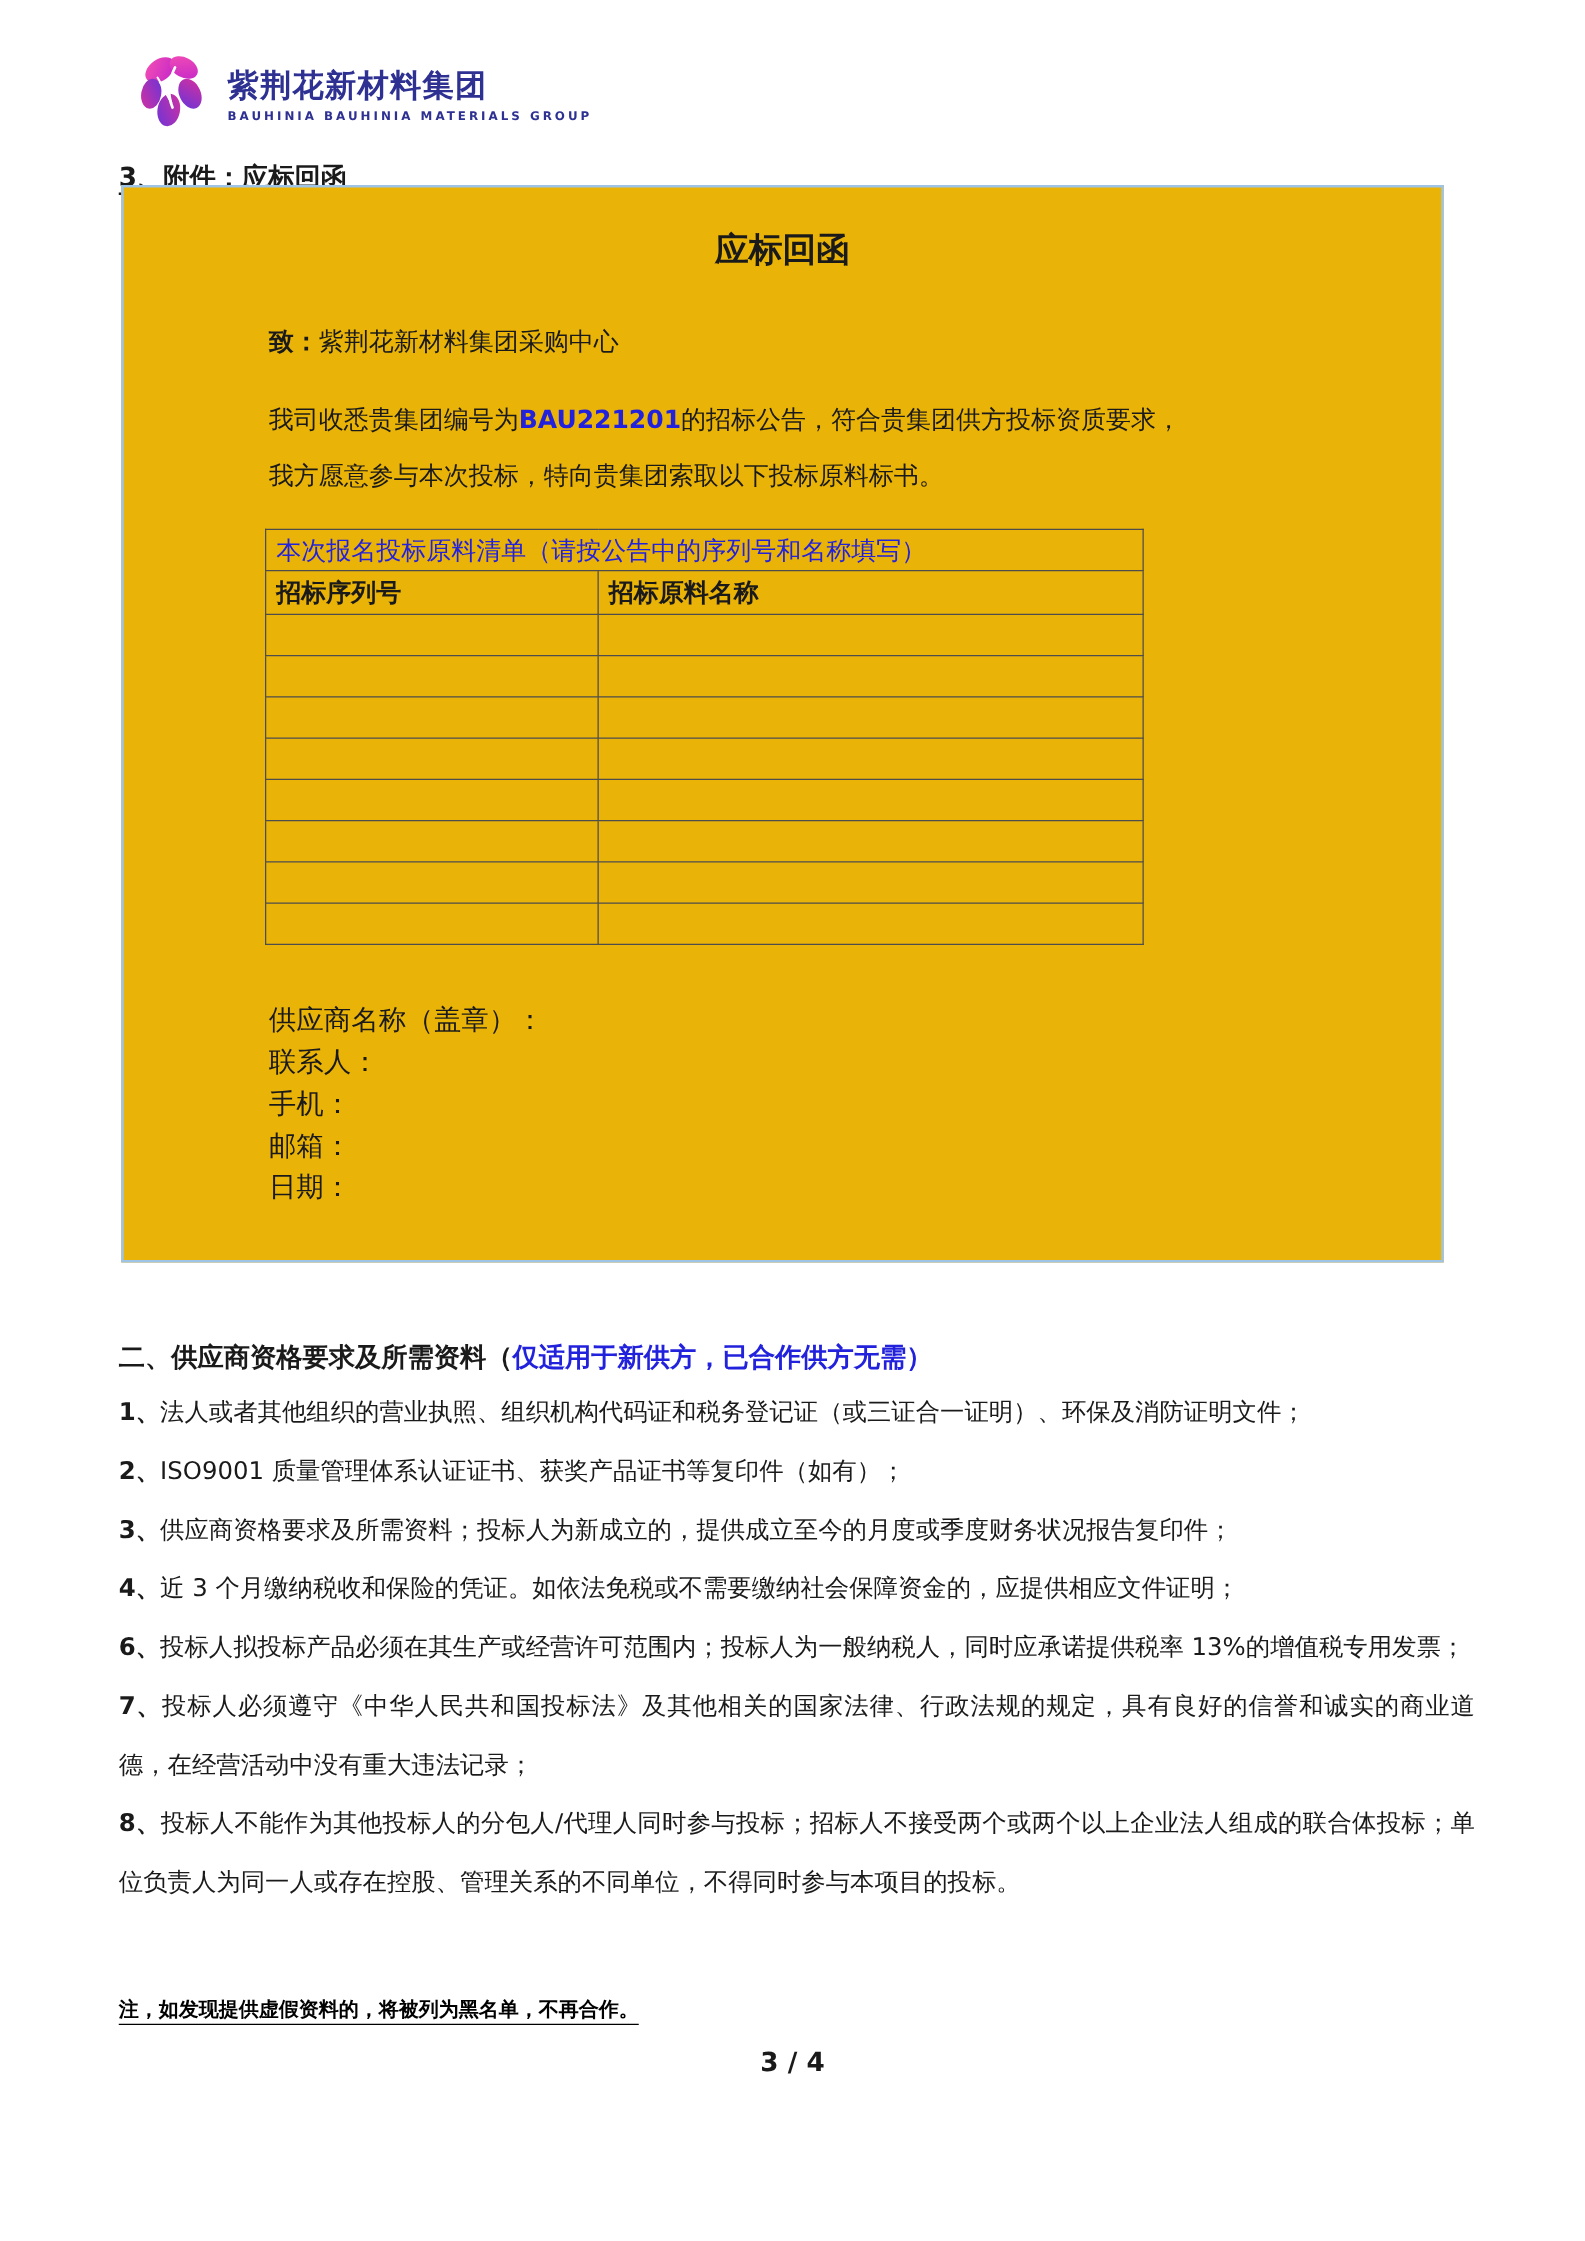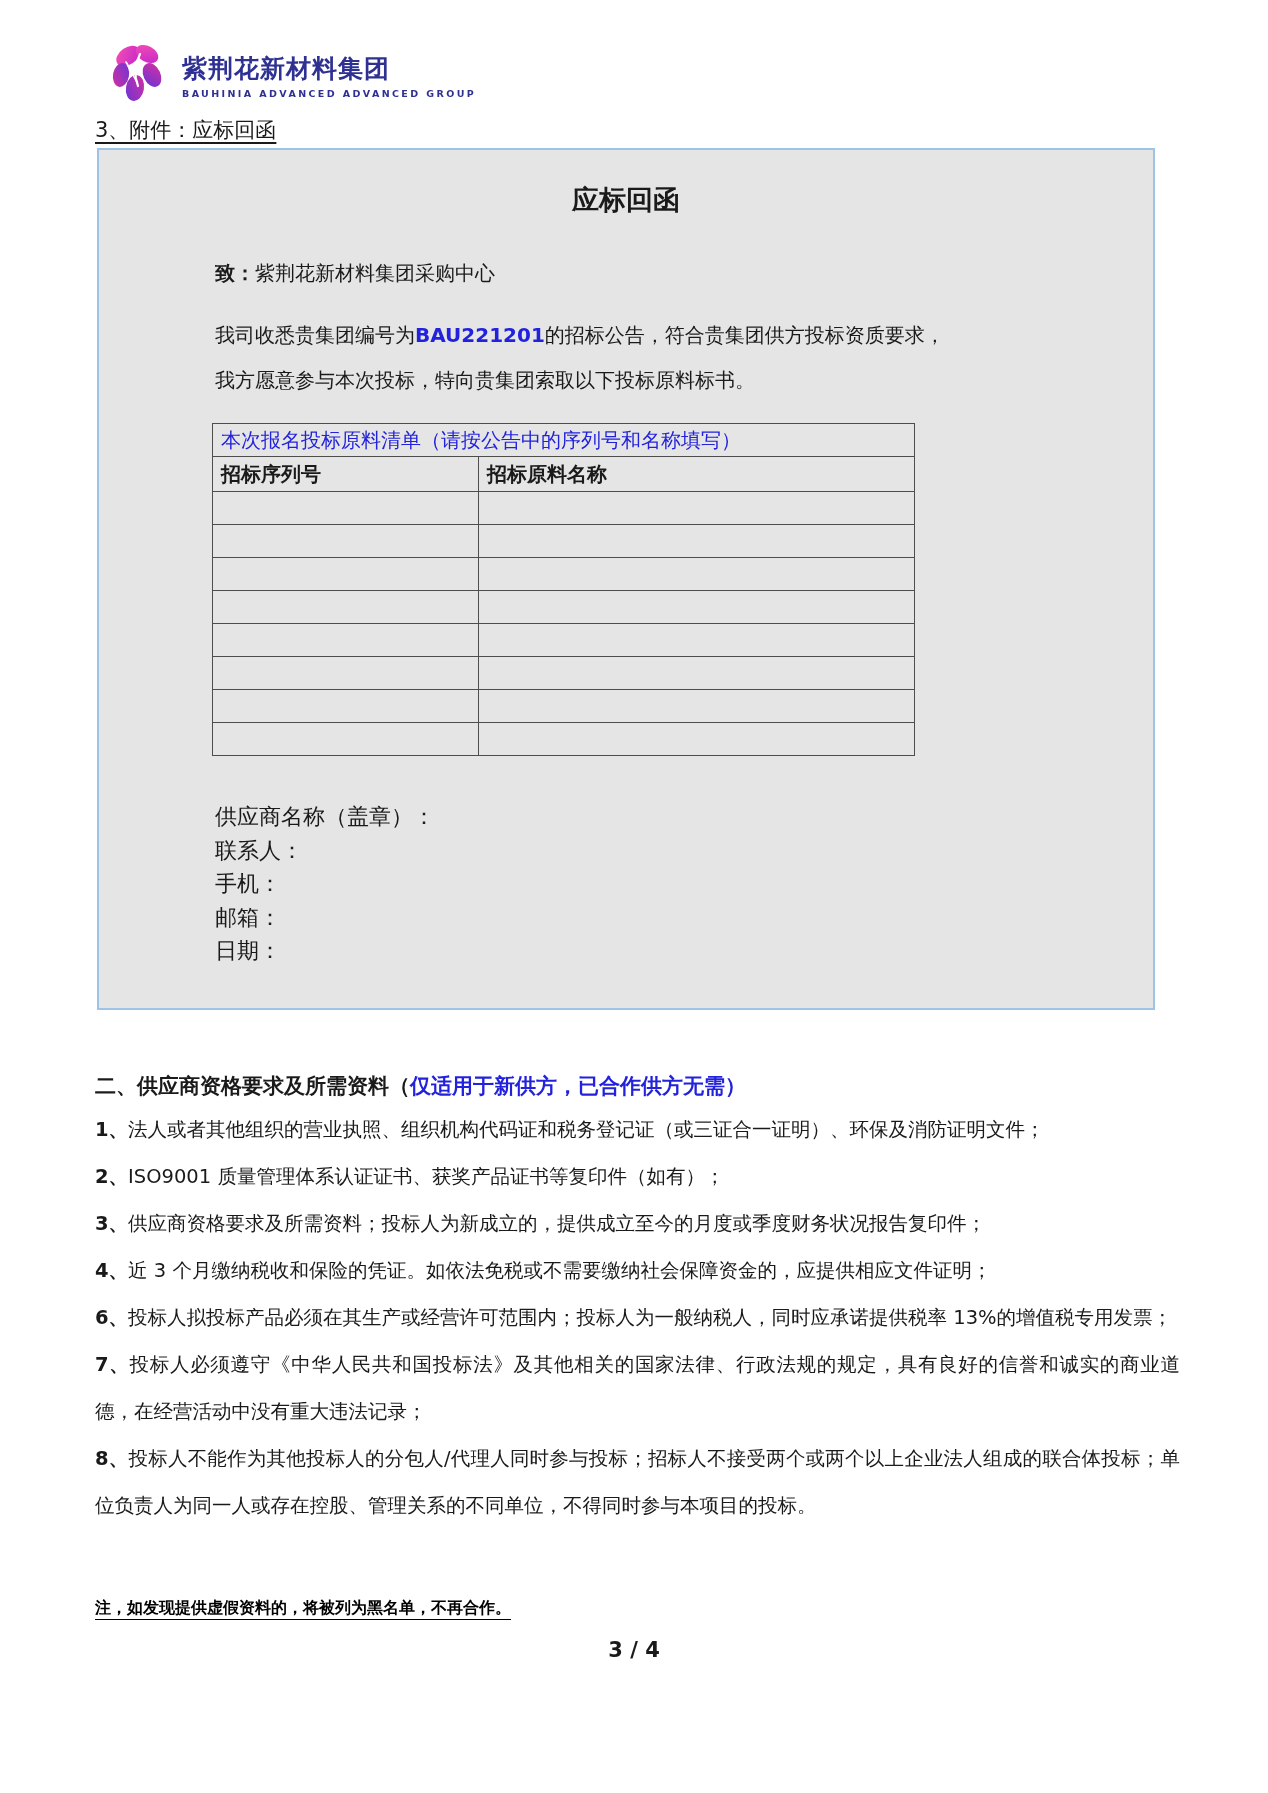--- a/index.html
+++ b/index.html
@@ -36,35 +36,35 @@
     color: #2e3192;
     font-size: 9.5px;
     font-weight: 600;
     letter-spacing: 2.4px;
     white-space: nowrap;
   }
 
   
   .doc-heading {
     position: absolute;
-    left: 95px; top: 116px;
+    left: 95px; top: 128px;
     font-size: 21px;
-    font-weight: normal;
+    font-weight: bold;
     text-decoration: underline;
     text-underline-offset: 5px;
   }
 
   
   .reply-box {
     position: absolute;
     left: 97px; top: 148px;
     width: 1058px;
     height: 862px;
     border: 2px solid #9dc3e6;
-    background: #e5e5e5;
+    background: #eab308;
   }
   .reply-title {
     margin-top: 32px;
     text-align: center;
     font-size: 27px;
     font-weight: bold;
   }
   .reply-to {
     margin: 42px 0 0 116px;
     font-size: 20px;
@@ -175,21 +175,21 @@
           <ellipse cx="13" cy="33" rx="12" ry="8" transform="rotate(-80 13 33)" fill="url(#pet2)"></ellipse>
           <ellipse cx="44" cy="33" rx="12.5" ry="8.5" transform="rotate(65 44 33)" fill="url(#pet2)"></ellipse>
           <ellipse cx="27" cy="46" rx="13" ry="9" transform="rotate(100 27 46)" fill="url(#pet2)"></ellipse>
           <path d="M30 44 C26 34 26 24 32 12" stroke="#ffffff" stroke-width="2.2" fill="none" stroke-linecap="round"></path>
           <path d="M29 40 C24 32 22 26 18 20" stroke="#ffffff" stroke-width="1.6" fill="none" stroke-linecap="round"></path>
         </g>
       </svg>
     </span>
     <span class="logo-text-stack">
       <span class="logo-cn">紫荆花新材料集团</span>
-      <span class="logo-en">BAUHINIA ADVANCED ADVANCED GROUP</span>
+      <span class="logo-en">BAUHINIA BAUHINIA MATERIALS GROUP</span>
     </span>
   </div>
 
   <div class="doc-heading">3、附件：应标回函</div>
 
   <div class="reply-box">
     <div class="reply-title">应标回函</div>
 
     <div class="reply-to">
       <span class="to-label">致：</span><span>紫荆花新材料集团采购中心</span>

